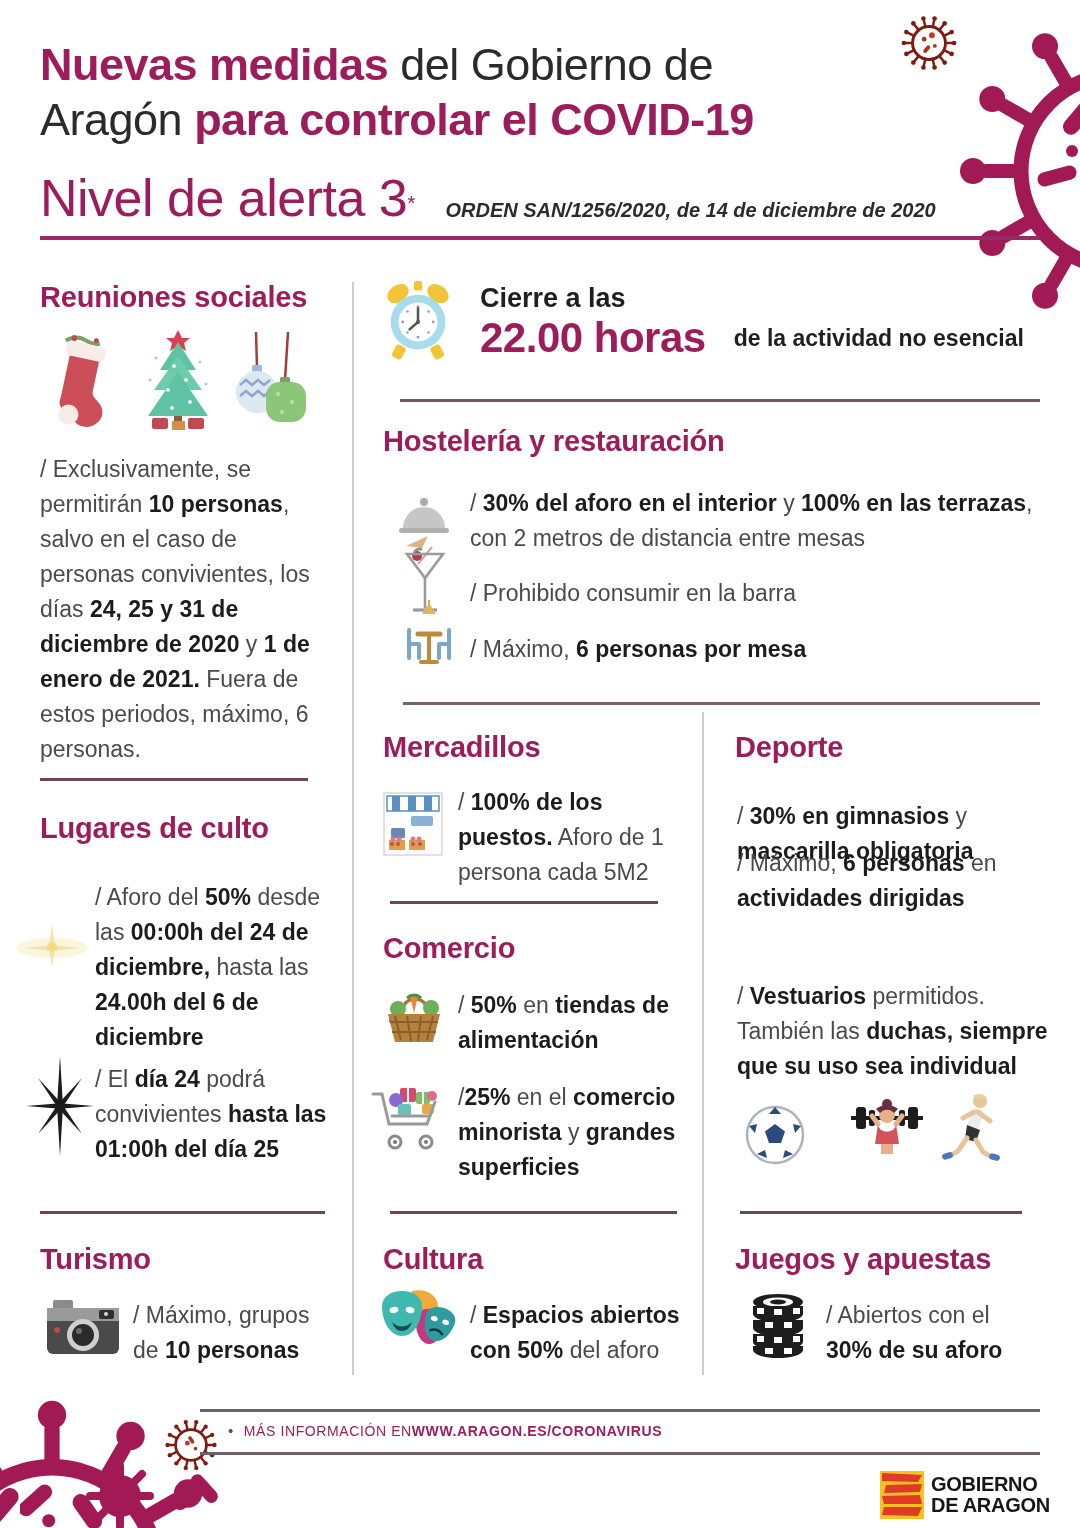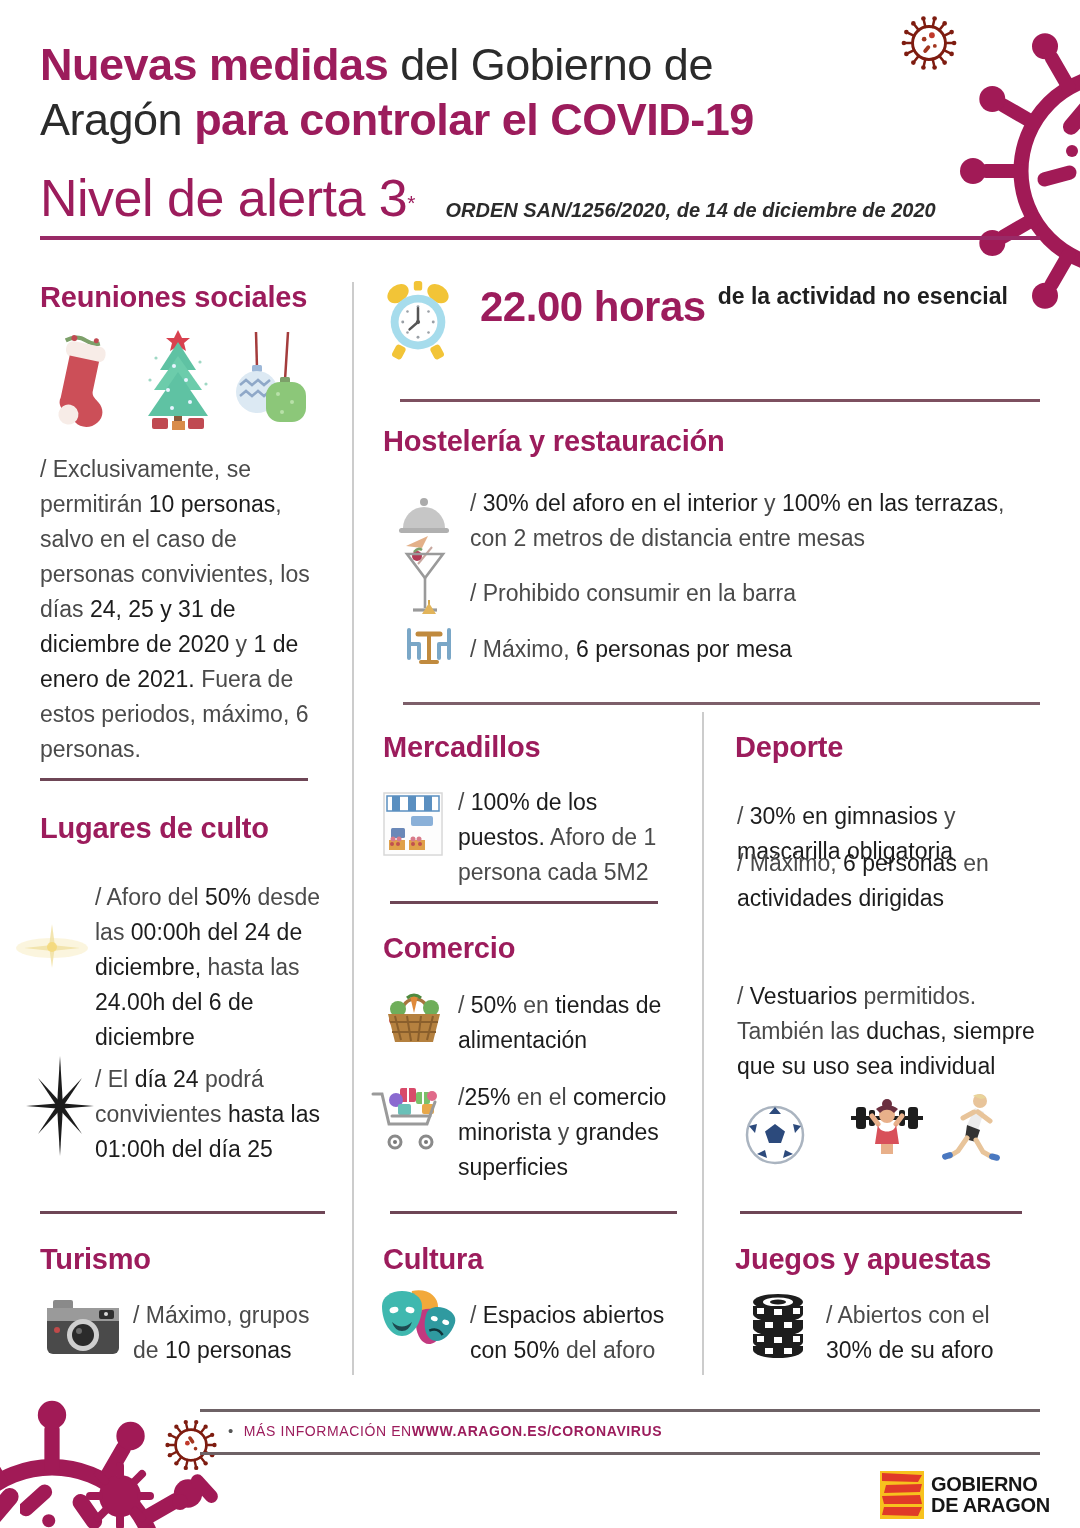--- a/index.html
+++ b/index.html
@@ -12,28 +12,28 @@
   .main-title{font-size:45px;line-height:1.22;letter-spacing:-0.5px;color:#2b2b2b;font-weight:400;}
   .main-title .accent{color:#9c1c5c;font-weight:700;}
   .alert-row{display:flex;align-items:flex-end;gap:30px;}
   .alert-level{font-size:52px;color:#9c1c5c;font-weight:400;letter-spacing:-0.5px;}
   .alert-star{font-size:21px;vertical-align:super;color:#9c1c5c;}
   .order-ref{font-size:20px;font-style:italic;font-weight:700;color:#2b2b2b;padding-bottom:6px;}
   .hrule{background:#992a66;height:4px;}
   
   .sec-h{font-size:29px;font-weight:700;color:#9c1c5c;letter-spacing:-0.2px;}
   .rich{font-size:23px;line-height:1.52;color:#4a4a4a;}
-  .rich .b{font-weight:400;color:#1c1c1c;margin-top:48px;}
+  .rich .b{font-weight:700;color:#1c1c1c;margin-top:48px;}
   .divider-m{background:#6e4656;height:3px;}
   .divider-v{background:#cccccc;width:2px;}
   
   .closure-line1{font-size:27px;font-weight:700;color:#1f1f1f;}
-  .closure-line2{display:flex;align-items:flex-start;}
+  .closure-line2{display:flex;align-items:center;}
   .closure-time{font-size:42px;font-weight:700;color:#9c1c5c;letter-spacing:-0.5px;}
-  .closure-suffix{font-size:23px;font-weight:700;color:#1f1f1f;margin-left:12px;}
+  .closure-suffix{font-size:23px;font-weight:700;color:#1f1f1f;margin-left:28px;}
   
   .footer-line{background:#6e6266;height:3px;}
   .footer-info{display:flex;align-items:baseline;font-size:14px;letter-spacing:0.6px;color:#9c1c5c;}
   .footer-bullet{color:#555;margin-right:10px;font-size:15px;}
   .footer-url{font-weight:700;}
   .logo{display:flex;align-items:center;}
   .logo-text{margin-left:7px;font-size:20px;line-height:21px;font-weight:700;color:#161616;letter-spacing:-0.3px;}
   svg{display:block;}
 </style>
 </head>
@@ -246,20 +246,21 @@
         <circle cx="43" cy="50" r="1.2"></circle>
     </g>
     <g stroke="#555" stroke-width="2.4" stroke-linecap="round">
       <line x1="33" y1="40" x2="33" y2="27"></line>
       <line x1="33" y1="40" x2="25" y2="47"></line>
     </g>
     <circle cx="33" cy="40" r="2" fill="#555"></circle>
   </svg>
 
   <div class="abs" style="left:480px;top:283px">
+    <div class="closure-line1">Cierre a las</div>
     <div class="closure-line2">
       <span class="closure-time">22.00 horas</span>
       <span class="closure-suffix">de la actividad no esencial</span>
     </div>
   </div>
 
   <div class="abs divider-m" style="left:400px;top:399px;width:640px;background:#7d5060"></div>
 
   <div class="abs sec-h" style="left:40px;top:281px">Reuniones sociales</div>
 

